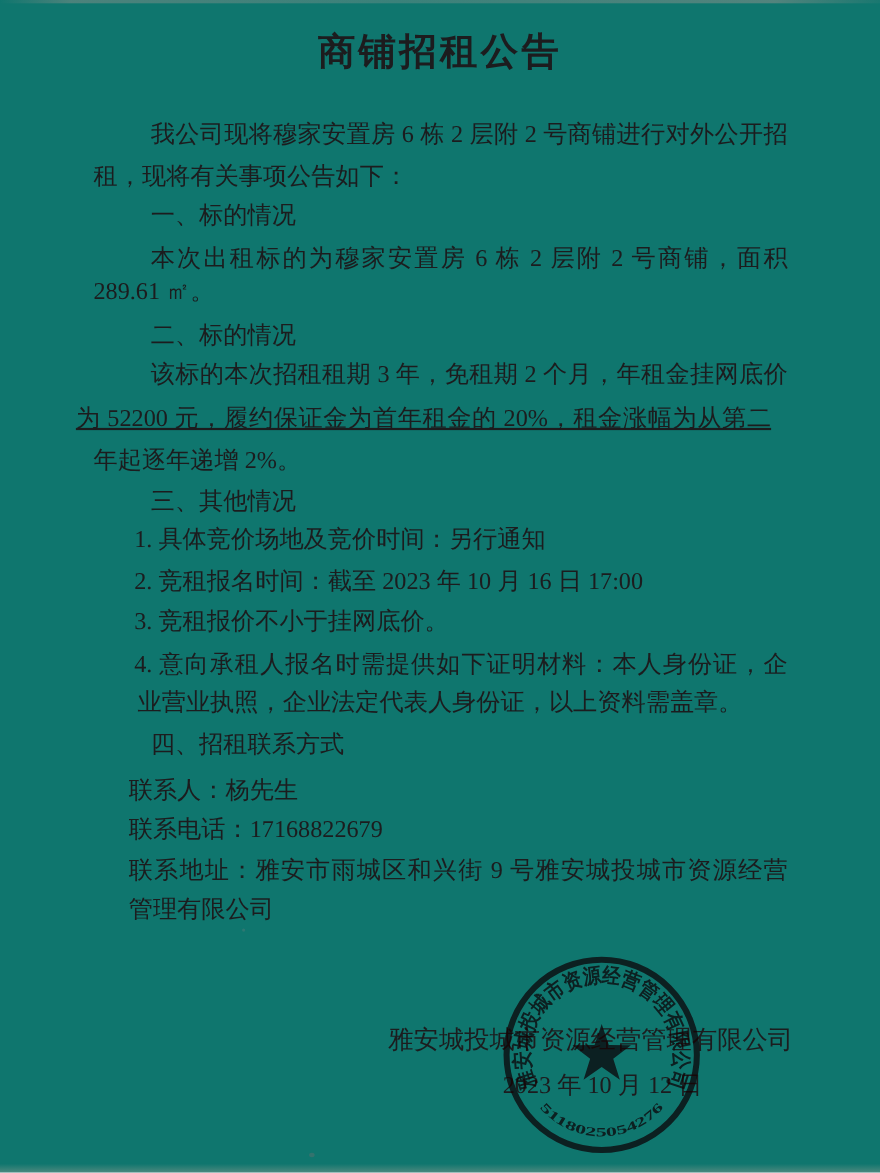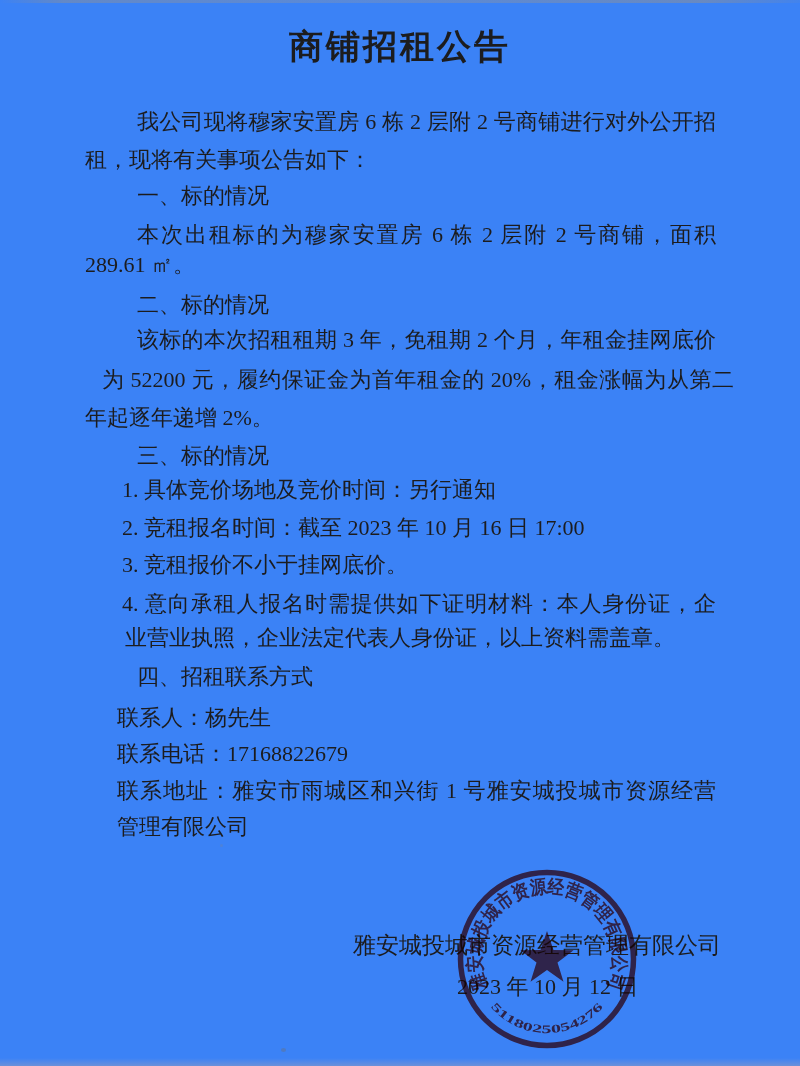--- a/index.html
+++ b/index.html
@@ -1,18 +1,18 @@
 <!DOCTYPE html>
 <html><head>
 <meta charset="utf-8">
 <style>
   html,body{margin:0;padding:0;background:#e8e8e8;}
   .page{
     position:relative;width:800px;height:1066px;margin:0 auto;
-    background:#3b82f6;overflow:hidden;
+    background:#0f766e;overflow:hidden;
     font-family:"Liberation Serif","DejaVu Serif",serif;
     color:#1c1c1e;
   }
   .ln{position:absolute;font-size:22px;line-height:30px;white-space:pre;}
   .just{white-space:normal;text-align:justify;text-align-last:justify;}
   .doc-title{
     position:absolute;top:24px;left:0;width:800px;text-align:center;
     font-size:34px;font-weight:bold;letter-spacing:3px;
   }
   .sig-company{position:absolute;top:931px;left:353px;font-size:23px;line-height:30px;white-space:pre;}
@@ -45,34 +45,34 @@
 
   <div class="ln just" style="top:107px;left:85px;width:631px;text-indent:52px;">我公司现将穆家安置房 6 栋 2 层附 2 号商铺进行对外公开招</div>
   <div class="ln" style="top:145px;left:85px;">租，现将有关事项公告如下：</div>
 
   <div class="ln" style="top:181px;left:137px;">一、标的情况</div>
   <div class="ln just" style="top:220px;left:85px;width:631px;text-indent:52px;">本次出租标的为穆家安置房 6 栋 2 层附 2 号商铺，面积</div>
   <div class="ln" style="top:250px;left:85px;">289.61 ㎡。</div>
 
   <div class="ln" style="top:290px;left:137px;">二、标的情况</div>
   <div class="ln just" style="top:325px;left:85px;width:631px;text-indent:52px;">该标的本次招租租期 3 年，免租期 2 个月，年租金挂网底价</div>
-  <div class="ln just" style="top:365px;left:102px;width:632px;">为 52200 元，履约保证金为首年租金的 20%，租金涨幅为从第二</div>
+  <div class="ln just" style="top:365px;left:69px;width:632px;text-decoration:underline;">为 52200 元，履约保证金为首年租金的 20%，租金涨幅为从第二</div>
   <div class="ln" style="top:403px;left:85px;">年起逐年递增 2%。</div>
 
-  <div class="ln" style="top:441px;left:137px;">三、标的情况</div>
+  <div class="ln" style="top:441px;left:137px;">三、其他情况</div>
   <div class="ln" style="top:475px;left:122px;">1. 具体竞价场地及竞价时间：另行通知</div>
   <div class="ln" style="top:513px;left:122px;">2. 竞租报名时间：截至 2023 年 10 月 16 日 17:00</div>
   <div class="ln" style="top:550px;left:122px;">3. 竞租报价不小于挂网底价。</div>
   <div class="ln just" style="top:589px;left:122px;width:594px;">4. 意向承租人报名时需提供如下证明材料：本人身份证，企</div>
   <div class="ln" style="top:623px;left:125px;">业营业执照，企业法定代表人身份证，以上资料需盖章。</div>
 
   <div class="ln" style="top:662px;left:137px;">四、招租联系方式</div>
   <div class="ln" style="top:703px;left:117px;">联系人：杨先生</div>
   <div class="ln" style="top:739px;left:117px;">联系电话：17168822679</div>
-  <div class="ln just" style="top:776px;left:117px;width:599px;">联系地址：雅安市雨城区和兴街 1 号雅安城投城市资源经营</div>
+  <div class="ln just" style="top:776px;left:117px;width:599px;">联系地址：雅安市雨城区和兴街 9 号雅安城投城市资源经营</div>
   <div class="ln" style="top:812px;left:117px;">管理有限公司</div>
 
   <div class="sig-company">雅安城投城市资源经营管理有限公司</div>
   <div class="sig-date">2023 年 10 月 12 日</div>
 
   <svg class="stamp" viewBox="0 0 190 190">
     <circle cx="95" cy="95" r="86.5" fill="none" stroke="#c22f38" stroke-width="5.5"></circle>
     <polygon fill="#c5303a" points="95,67 101.5,86.1 121.6,86.3 105.5,98.4 111.5,117.7 95,106 78.5,117.7 84.5,98.4 68.4,86.3 88.5,86.1"></polygon>
     <path id="sealTextArc" d="M 37.84 128 A 66 66 0 1 1 152.16 128" fill="none"></path>
     <path id="sealSerialArc" d="M 32.9 135.3 A 74 74 0 0 0 157.1 135.3" fill="none"></path>

